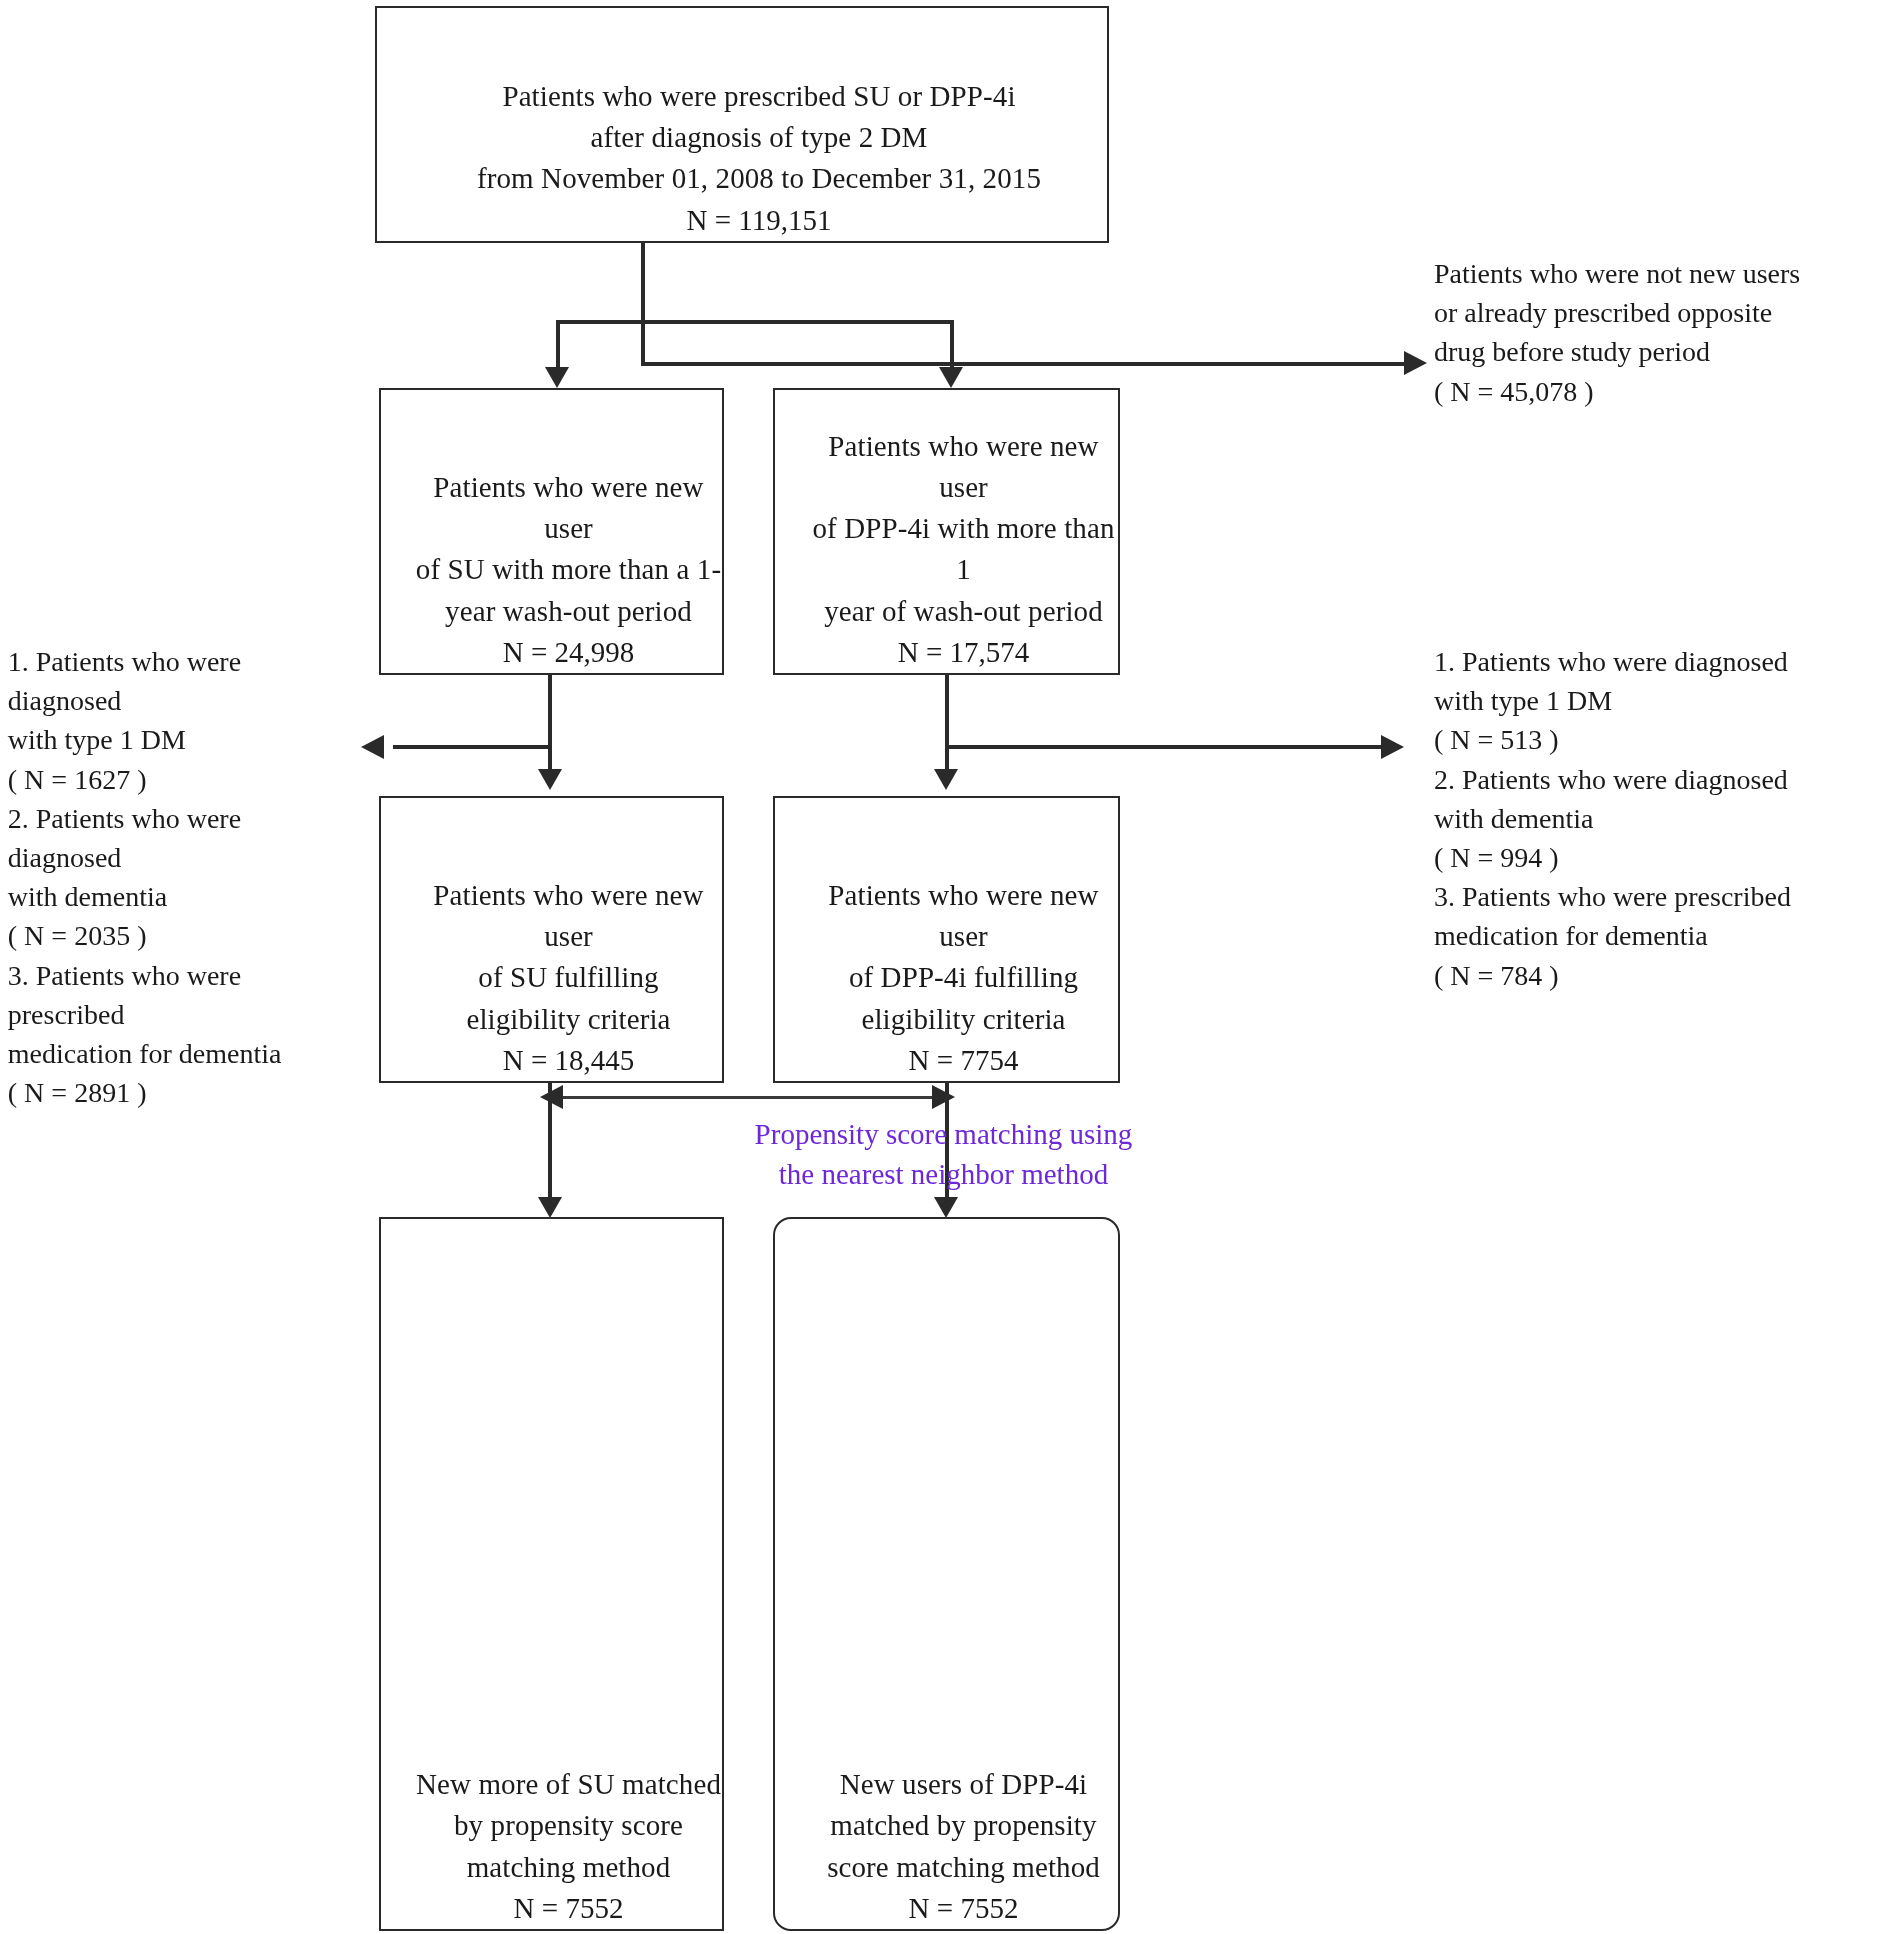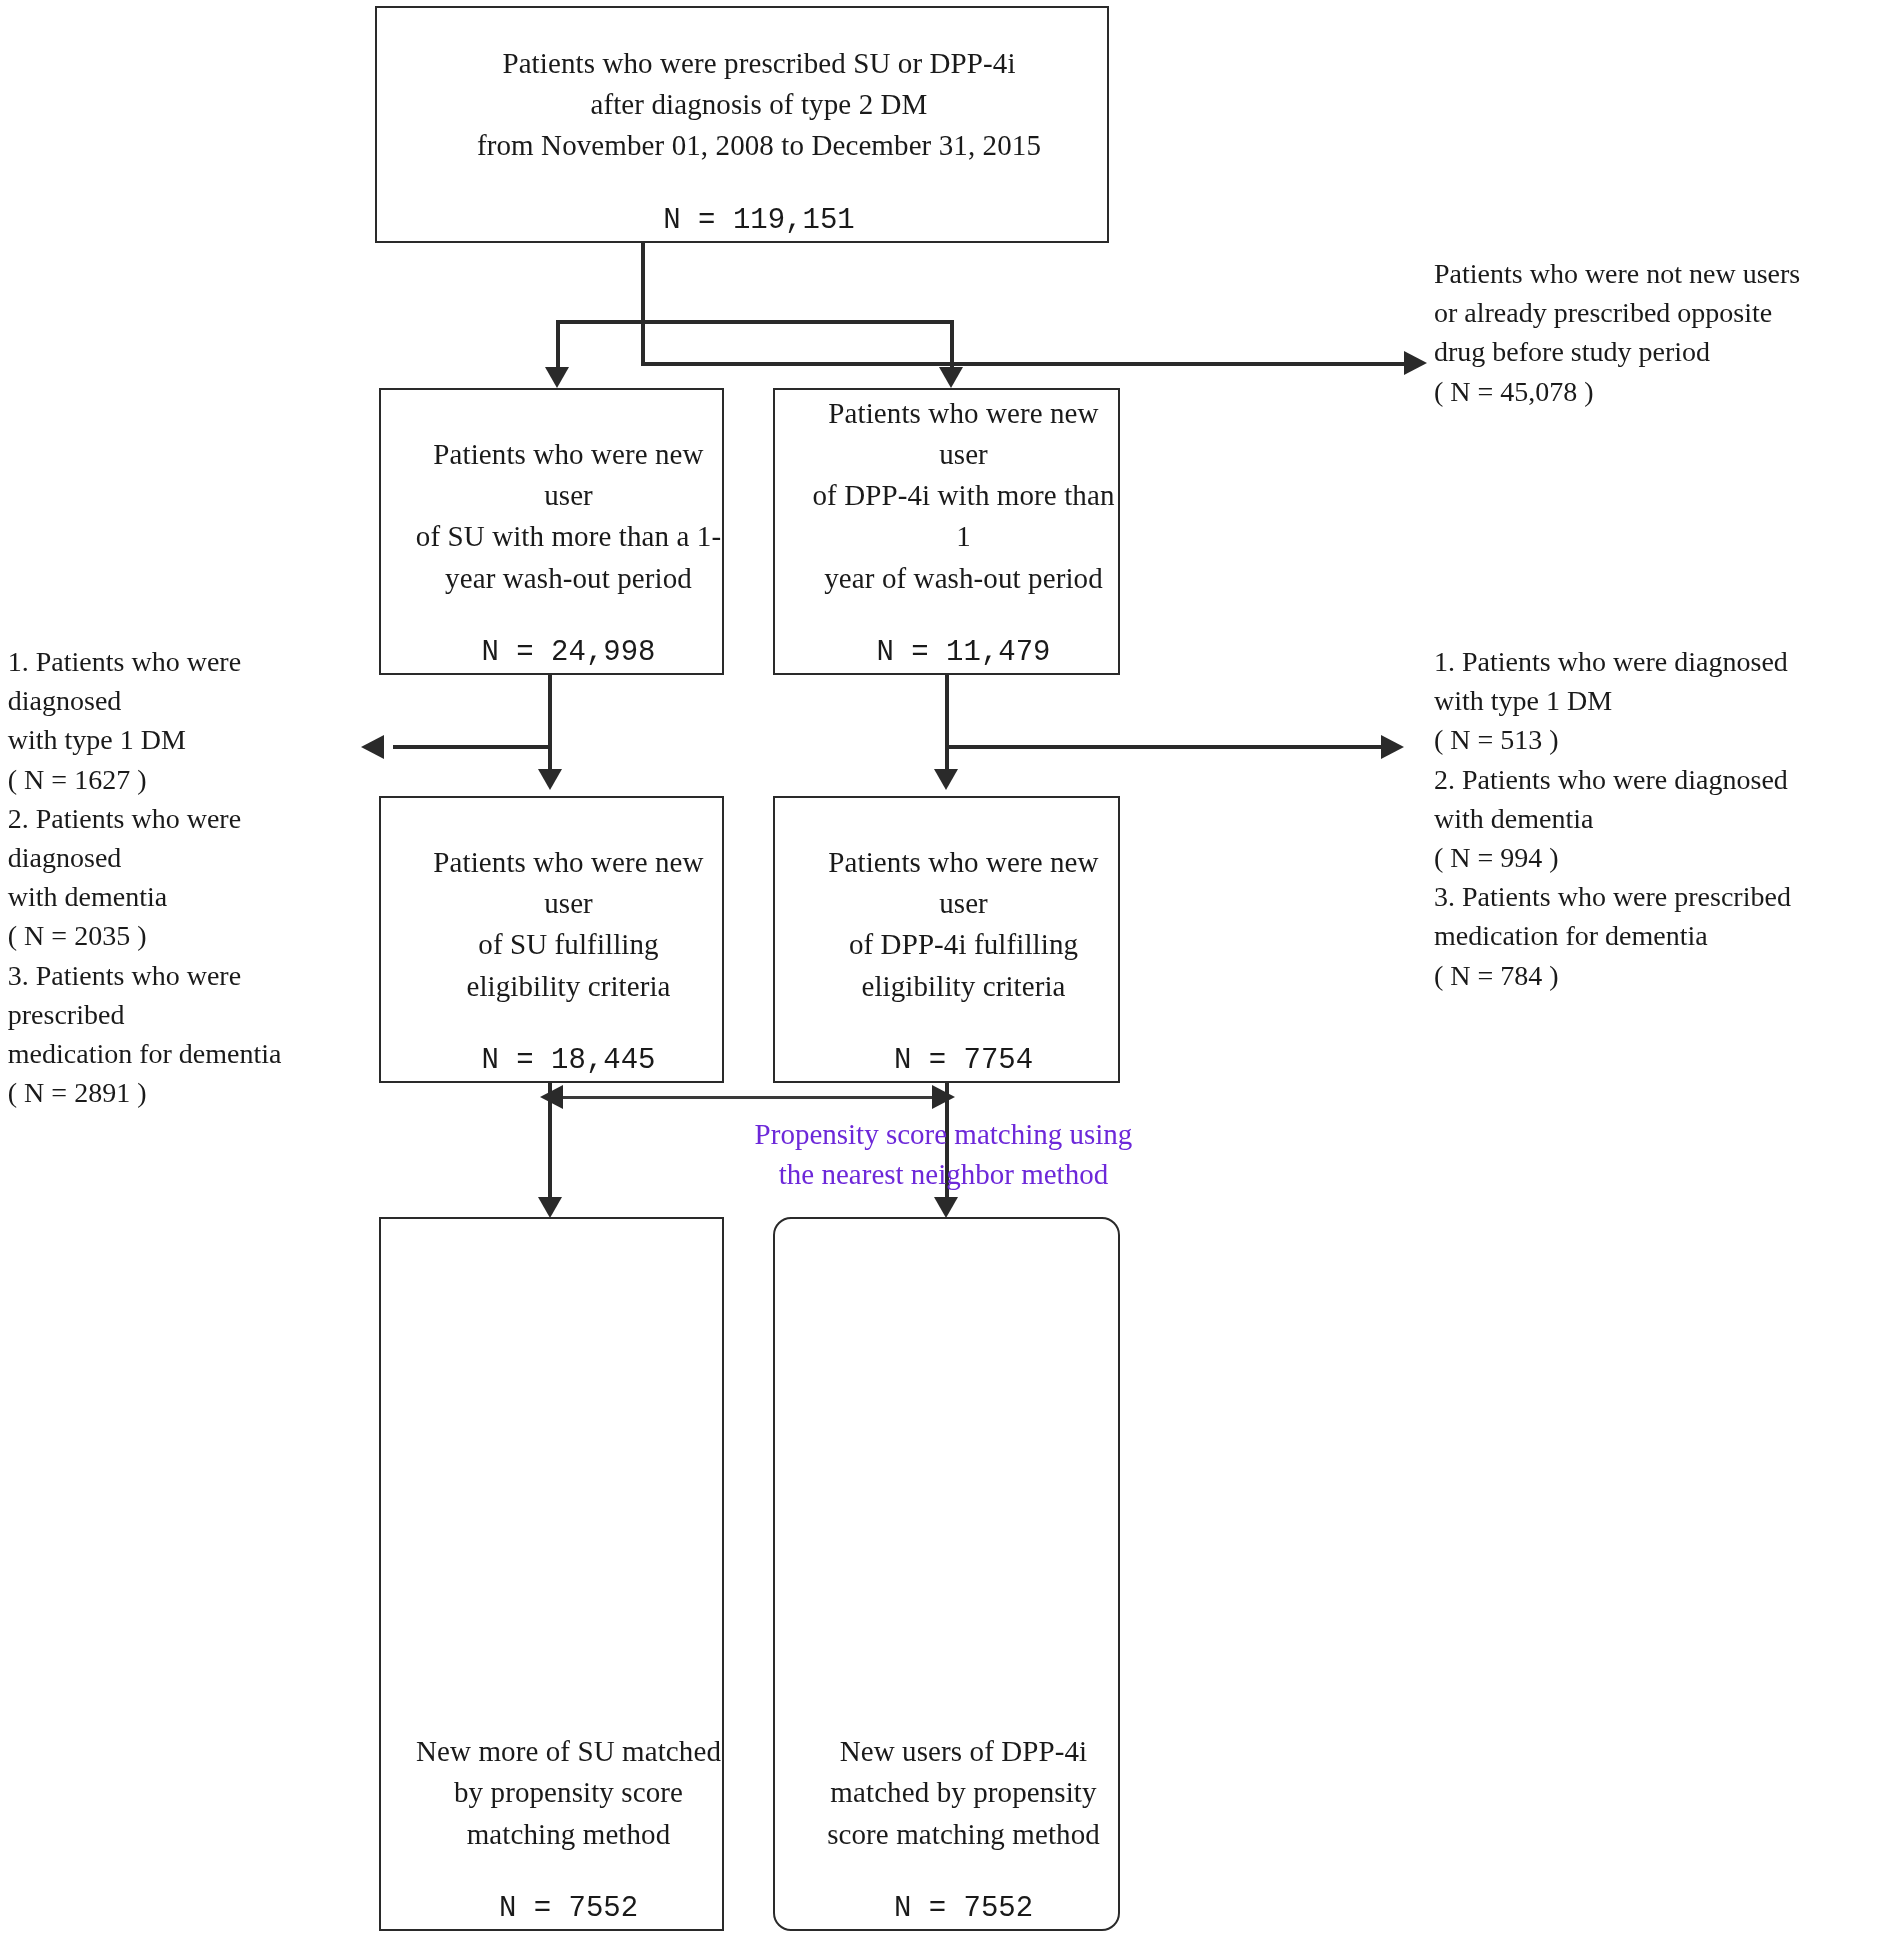--- a/index.html
+++ b/index.html
@@ -29,23 +29,21 @@
     padding-left:34px;
   }
   .box .txt{
     display:block;
     white-space:pre-line;
     font-size:29px;
     letter-spacing:0.1px;
   }
   .box .n{
     display:block;
-    margin-top:33px;
     font-size:29px;
-    font-family:Liberation Mono, monospace;
   }
   .note{
     position:absolute;
     font-size:28px;
     line-height:1.40;
     white-space:pre-line;
     text-align:left;
     color:#1a1a1a;
   }
   .caption{
@@ -115,21 +113,21 @@
     <span class="txt">Patients who were new user
 of  SU with more than a 1-
 year wash-out period</span>
     <span class="n">N = 24,998</span>
   </div>
 
   <div class="box" style="left:773px;top:388px;width:347px;height:287px;">
     <span class="txt">Patients who were new user
 of DPP-4i with more than 1
 year of wash-out period</span>
-    <span class="n">N = 11,479</span>
+    <span class="n">N = 17,574</span>
   </div>
 
   <div class="ln vln" style="left:548px;top:675px;width:3.9px;height:97px;"></div>
   <div class="arrow-d" style="left:538px;top:769px;"></div>
   <div class="ln hln" style="left:393px;top:745px;width:157px;height:3.9px;"></div>
   <div class="arrow-l" style="left:361px;top:735px;"></div>
 
   <div class="note" style="left:7.8px;top:642px;width:351px;">1. Patients who were diagnosed
     with type 1 DM
     ( N = 1627 )

